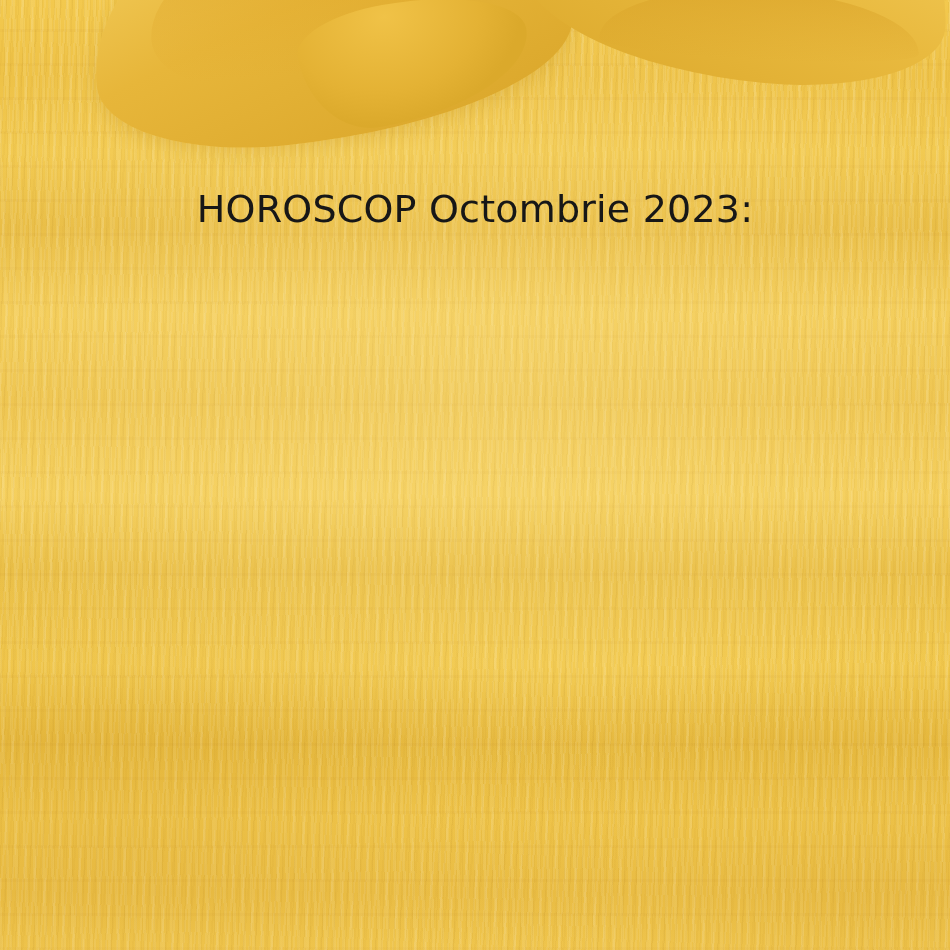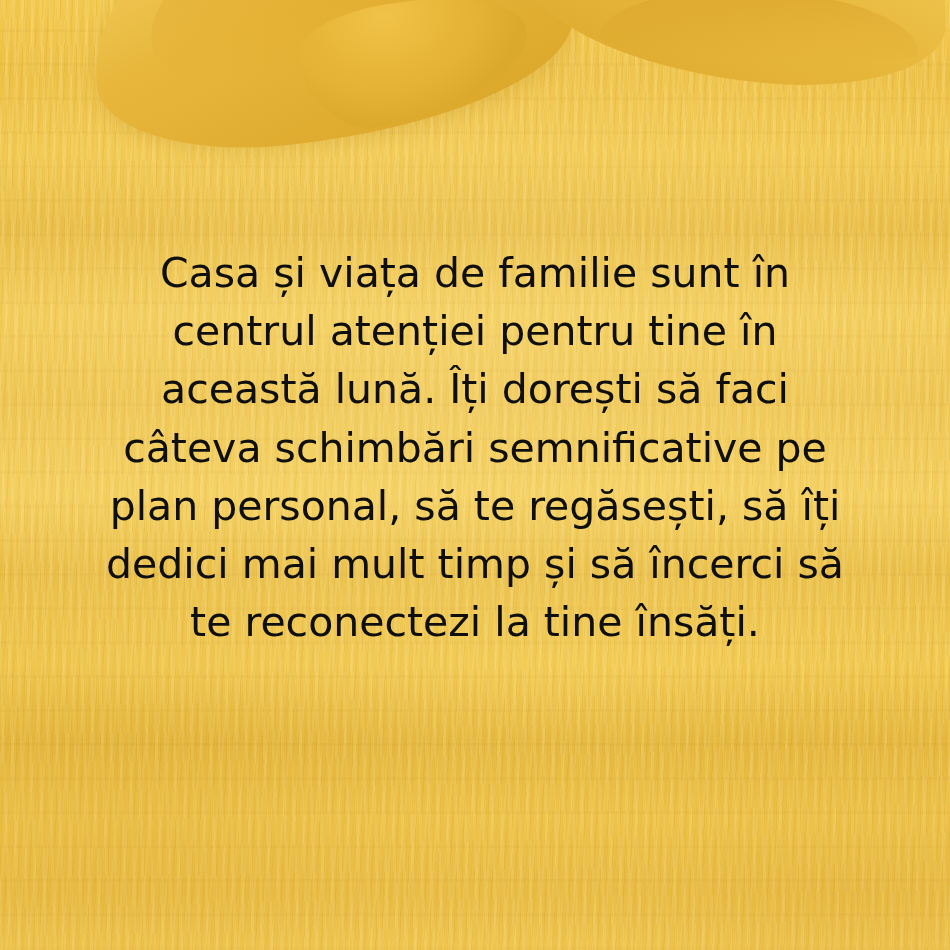--- a/index.html
+++ b/index.html
@@ -194,17 +194,17 @@
   <div class="bg-glow"></div>
 
   <div class="petal petal-left"></div>
   <div class="petal petal-left-shade"></div>
   <div class="petal petal-tip"></div>
   <div class="petal petal-right"></div>
   <div class="petal petal-right-edge"></div>
 
   <div class="content">
     <div class="title">
+      <div>HOROSCOP Octombrie 2023:</div>
     </div>
-    <div class="body-text">Casa și viața de familie sunt în centrul atenției pentru tine în această lună. Îți dorești să faci câteva schimbări semnificative pe plan personal, să te regăsești, să îți dedici mai mult timp și să încerci să te reconectezi la tine însăți.</div>
   </div>
 
 </div>
 
 </body></html>

